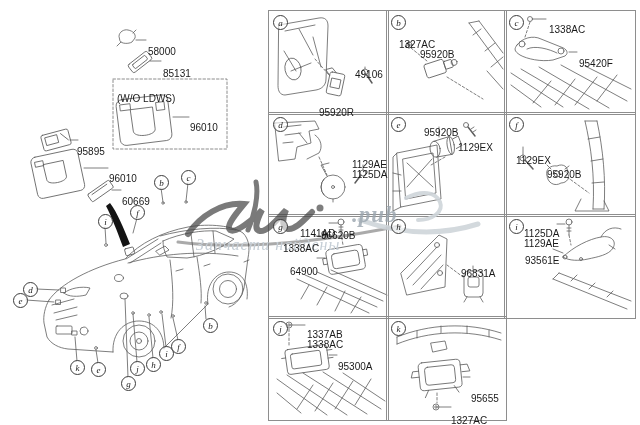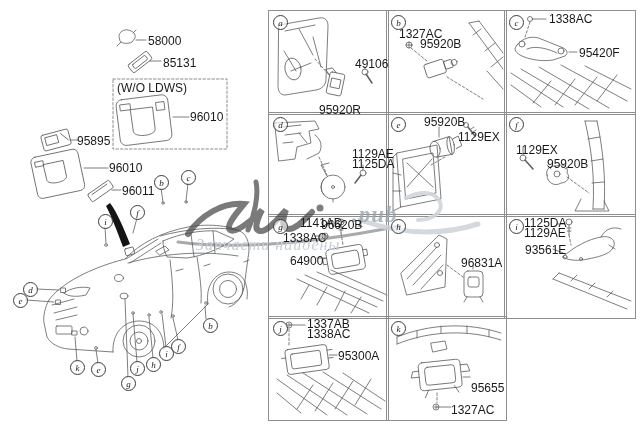--- a/index.html
+++ b/index.html
@@ -9,21 +9,21 @@
   svg.sk *{fill:none;stroke:#5d5d5d;stroke-width:.8;stroke-linecap:round;stroke-linejoin:round;}
   svg.sk .fill{fill:#141414;stroke:none;}
   svg.sk .dash{stroke-dasharray:2.5,2;}
   svg.sk .thin{stroke:#8a8a8a;stroke-width:.6;}
   svg.sk .bold{stroke-width:1.5;}
   .cell{position:absolute;border:1px solid #8e8e8e;}
   .cell svg{position:absolute;left:0;top:0;}
   .cl{position:absolute;width:13px;height:13px;border:1px solid #3c3c3c;border-radius:50%;
       font:italic 9px "Liberation Serif",serif;display:flex;align-items:center;justify-content:center;
       color:#1c1c1c;background:rgba(255,255,255,.6);z-index:5;}
-  .pl{position:absolute;font-size:12px;color:#191919;white-space:nowrap;z-index:6;}
+  .pl{position:absolute;font-size:10px;color:#191919;white-space:nowrap;z-index:6;margin-top:12px;}
   .wm{position:absolute;pointer-events:none;z-index:3;}
   .wm-tag{font:italic 16px "Liberation Serif",serif;color:#c5ced6;letter-spacing:1px;}
   .wm-pub{font:italic bold 23px "Liberation Serif",serif;color:#9aa5ae;opacity:.8;letter-spacing:1px;}
 </style>
 </head>
 <body>
 
 <div id="root">
 
   <svg class="sk" width="268" height="425" viewBox="0 0 268 425" style="position:absolute;left:0;top:0">
@@ -135,21 +135,21 @@
       <path d="M178,340 L173,318"></path>
     </g>
   </svg>
 
   <span class="pl" style="left:148px;top:34px">58000</span>
   <span class="pl" style="left:163px;top:56px">85131</span>
   <span class="pl" style="left:117px;top:81px">(W/O LDWS)</span>
   <span class="pl" style="left:190px;top:110px">96010</span>
   <span class="pl" style="left:77px;top:134px">95895</span>
   <span class="pl" style="left:109px;top:161px">96010</span>
-  <span class="pl" style="left:122px;top:184px">96011</span>
+  <span class="pl" style="left:122px;top:184px">60669</span>
 
   <div class="cl" style="left:154px;top:175px">b</div>
   <div class="cl" style="left:181px;top:170px">c</div>
   <div class="cl" style="left:98px;top:214px">i</div>
   <div class="cl" style="left:130px;top:205px">f</div>
   <div class="cl" style="left:23px;top:282px">d</div>
   <div class="cl" style="left:13px;top:293px">e</div>
   <div class="cl" style="left:203px;top:318px">b</div>
   <div class="cl" style="left:70px;top:360px">k</div>
   <div class="cl" style="left:91px;top:362px">e</div>
@@ -173,21 +173,21 @@
         </g>
         <path class="dash" d="M46,48 L60,64"></path>
         <g>
           <circle cx="96" cy="61" r="3"></circle>
             <path class="bold" d="M97,63 l6,9"></path>
             <path d="M96,58 L96,56"></path>
         </g>
       </svg>
       <div class="cl" style="left:4px;top:4px">a</div>
       <span class="pl" style="left:86px;top:46px">49106</span>
-      <span class="pl" style="left:50px;top:92px">95920R</span>
+      <span class="pl" style="left:50px;top:84px">95920R</span>
     </div>
 
     <div class="cell" style="left:118px;top:0;width:119px;height:103px">
       <svg class="sk" width="119" height="103">
         <g>
           <circle cx="22" cy="34" r="3"></circle>
             <path d="M19,34 h6 M22,31 v6"></path>
         </g>
         <path class="dash" d="M24,37 L40,50"></path>
         <g transform="rotate(-18 50 57)">

